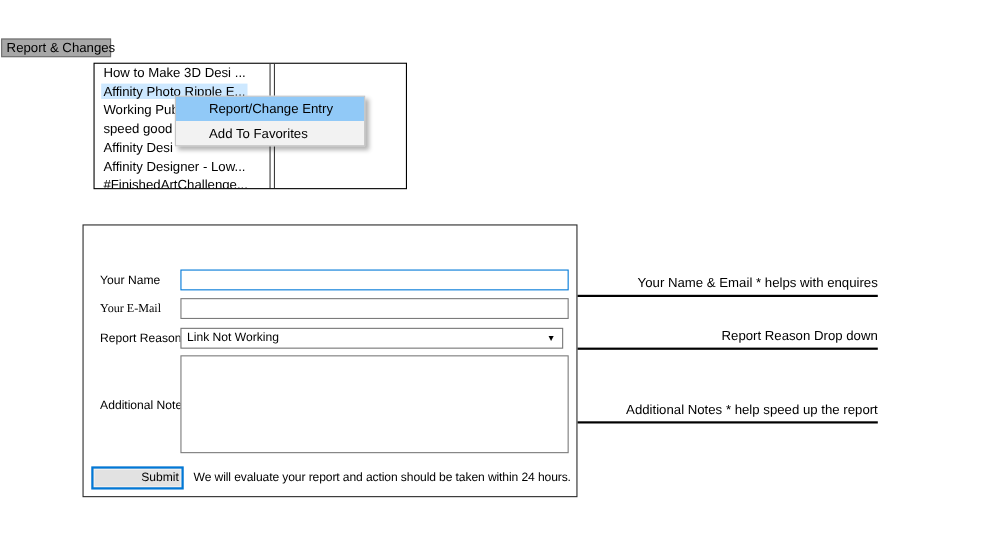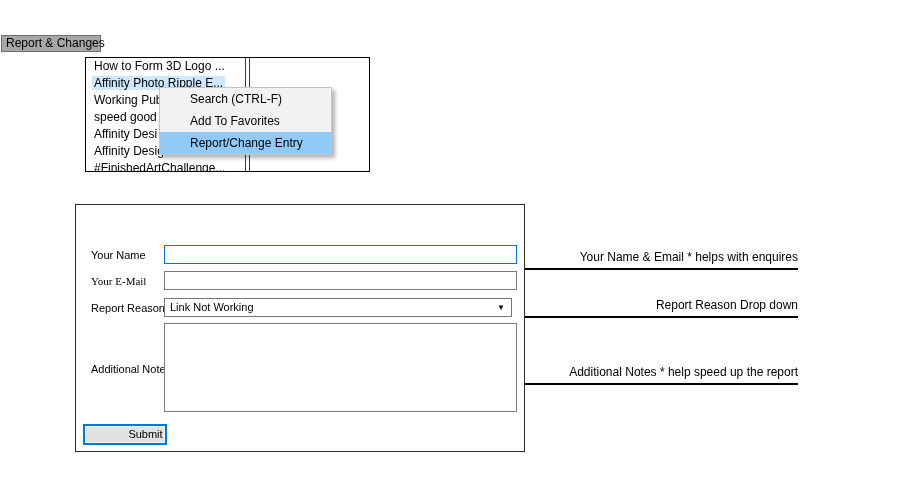--- a/index.html
+++ b/index.html
@@ -98,55 +98,55 @@
   .line-1 { top:268px; } .line-2 { top:316px; } .line-3 { top:383px; }
 </style>
 </head>
 <body>
 
 <div class="canvas">
 
   <div class="section-tag">Report &amp; Changes</div>
 
   <div class="listbox">
-    <div class="list-row"><span>How to Form 3D Logo ...</span></div>
+    <div class="list-row"><span>How to Make 3D Desi ...</span></div>
     <div class="list-row selected"><span>Affinity Photo Ripple E...</span></div>
     <div class="list-row"><span>Working Pub</span></div>
     <div class="list-row"><span>speed good</span></div>
     <div class="list-row"><span>Affinity Desi</span></div>
     <div class="list-row"><span>Affinity Designer - Low...</span></div>
     <div class="list-row"><span>#FinishedArtChallenge...</span></div>
   </div>
 
   <div class="list-splitter"></div>
 
   <div class="context-menu">
-    <div class="menu-item">Search (CTRL-F)</div>
+    <div class="menu-item highlighted">Report/Change Entry</div>
     <div class="menu-item">Add To Favorites</div>
-    <div class="menu-item highlighted">Report/Change Entry</div>
   </div>
 
   <div class="dialog">
 
     <span class="fld-label lbl-name">Your Name</span>
     <input class="txt-input inp-name" type="text" value="" style="">
 
     <span class="fld-label lbl-email">Your E-Mail</span>
     <input class="txt-input inp-email" type="text" value="" style="">
 
     <span class="fld-label lbl-reason">Report Reason</span>
     <div class="combo">
       <span class="combo-text">Link Not Working</span>
       <span class="combo-arrow">▼</span>
     </div>
 
     <span class="fld-label lbl-notes">Additional Notes</span>
     <textarea class="notes-area" style=""></textarea>
 
     <div class="submit-btn">Submit</div>
+    <span class="footer-note">We will evaluate your report and action should be taken within 24 hours.</span>
   </div>
 
   <div class="anno-text anno-1">Your Name &amp; Email * helps with enquires</div>
   <div class="anno-line line-1"></div>
 
   <div class="anno-text anno-2">Report Reason Drop down</div>
   <div class="anno-line line-2"></div>
 
   <div class="anno-text anno-3">Additional Notes * help speed up the report</div>
   <div class="anno-line line-3"></div>

